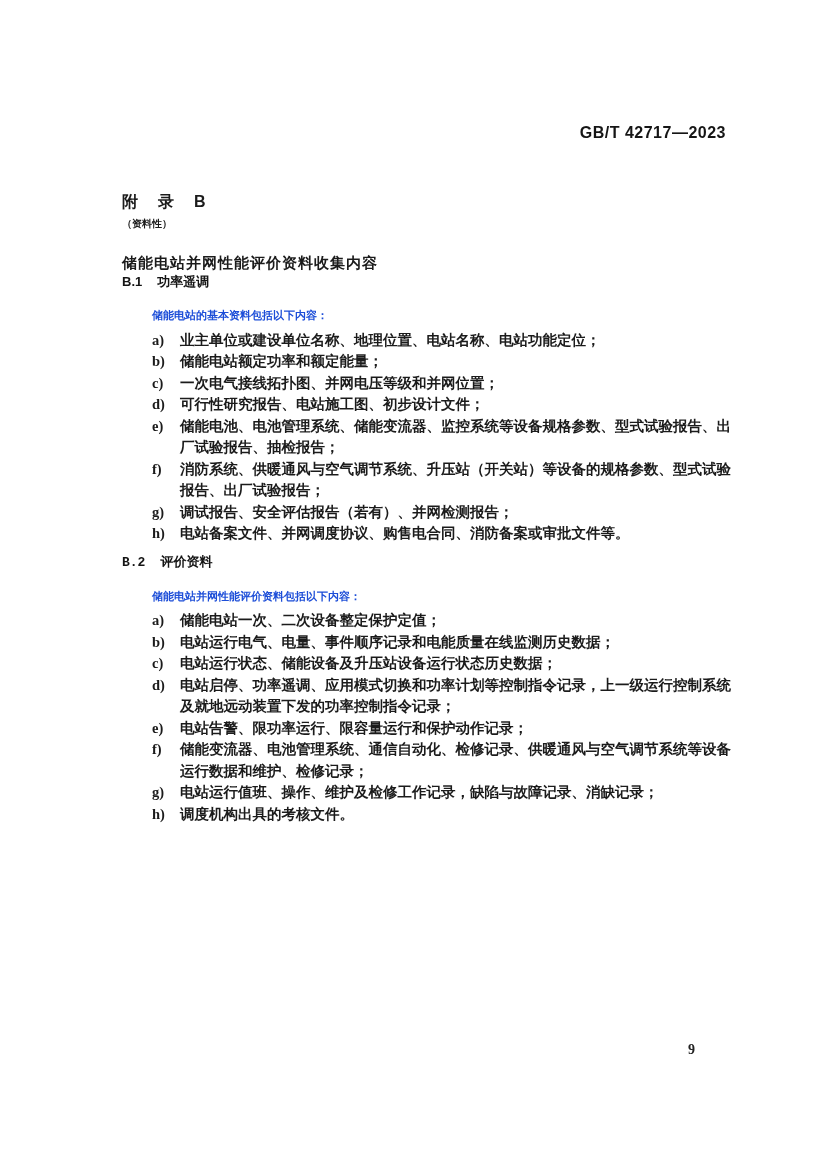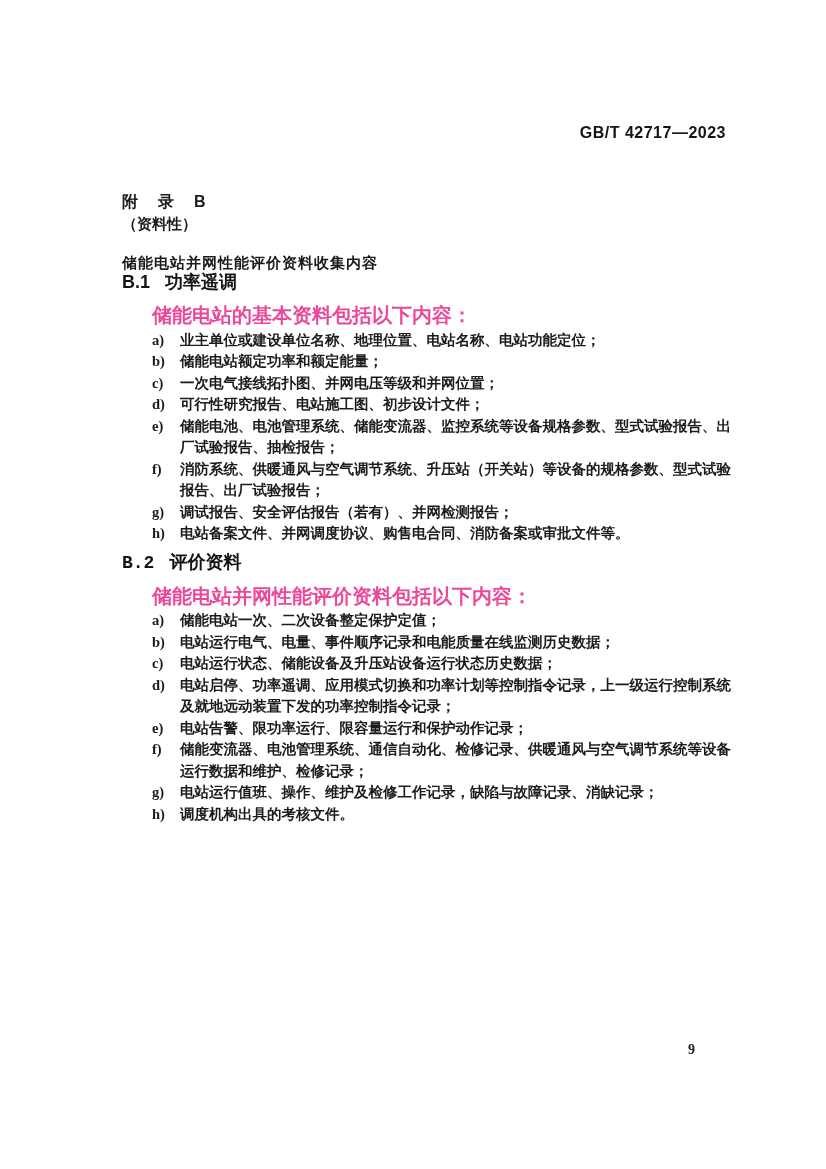--- a/index.html
+++ b/index.html
@@ -33,21 +33,21 @@
     width: 610px;
   }
   .title-line1 {
     font-family: "Liberation Sans", "DejaVu Sans", sans-serif;
     font-weight: bold;
     font-size: 16px;
     line-height: 22px;
     letter-spacing: 2px;
   }
   .title-line2 {
-    font-size: 15px;
+    font-size: 10px;
     line-height: 22px;
     font-weight: 600;
   }
   .title-line3 {
     font-family: "Liberation Sans", "DejaVu Sans", sans-serif;
     font-weight: bold;
     font-size: 15px;
     line-height: 22px;
     letter-spacing: 1px;
     margin-top: 17px;
@@ -57,31 +57,31 @@
     top: 272px;
     left: 122px;
     width: 612px;
   }
   .section-heading {
     display: flex;
     align-items: baseline;
     gap: 15px;
     font-family: "Liberation Sans", "DejaVu Sans", sans-serif;
     font-weight: bold;
-    font-size: 18px;
+    font-size: 13px;
     line-height: 20px;
     color: #141414;
   }
   .section-2 .section-heading { margin-top: 8px; font-family: Liberation Mono, monospace; }
   .section-intro {
     margin: 13px 0 3px 30px;
-    font-size: 20px;
+    font-size: 11px;
     line-height: 21.5px;
     font-weight: 600;
-    color: #ec4899;
+    color: #1d4ed8;
   }
   ul.item-list {
     list-style: none;
     margin: 0;
     padding: 0 0 0 30px;
   }
   ul.item-list li {
     display: flex;
     font-size: 14.5px;
     line-height: 21.5px;

